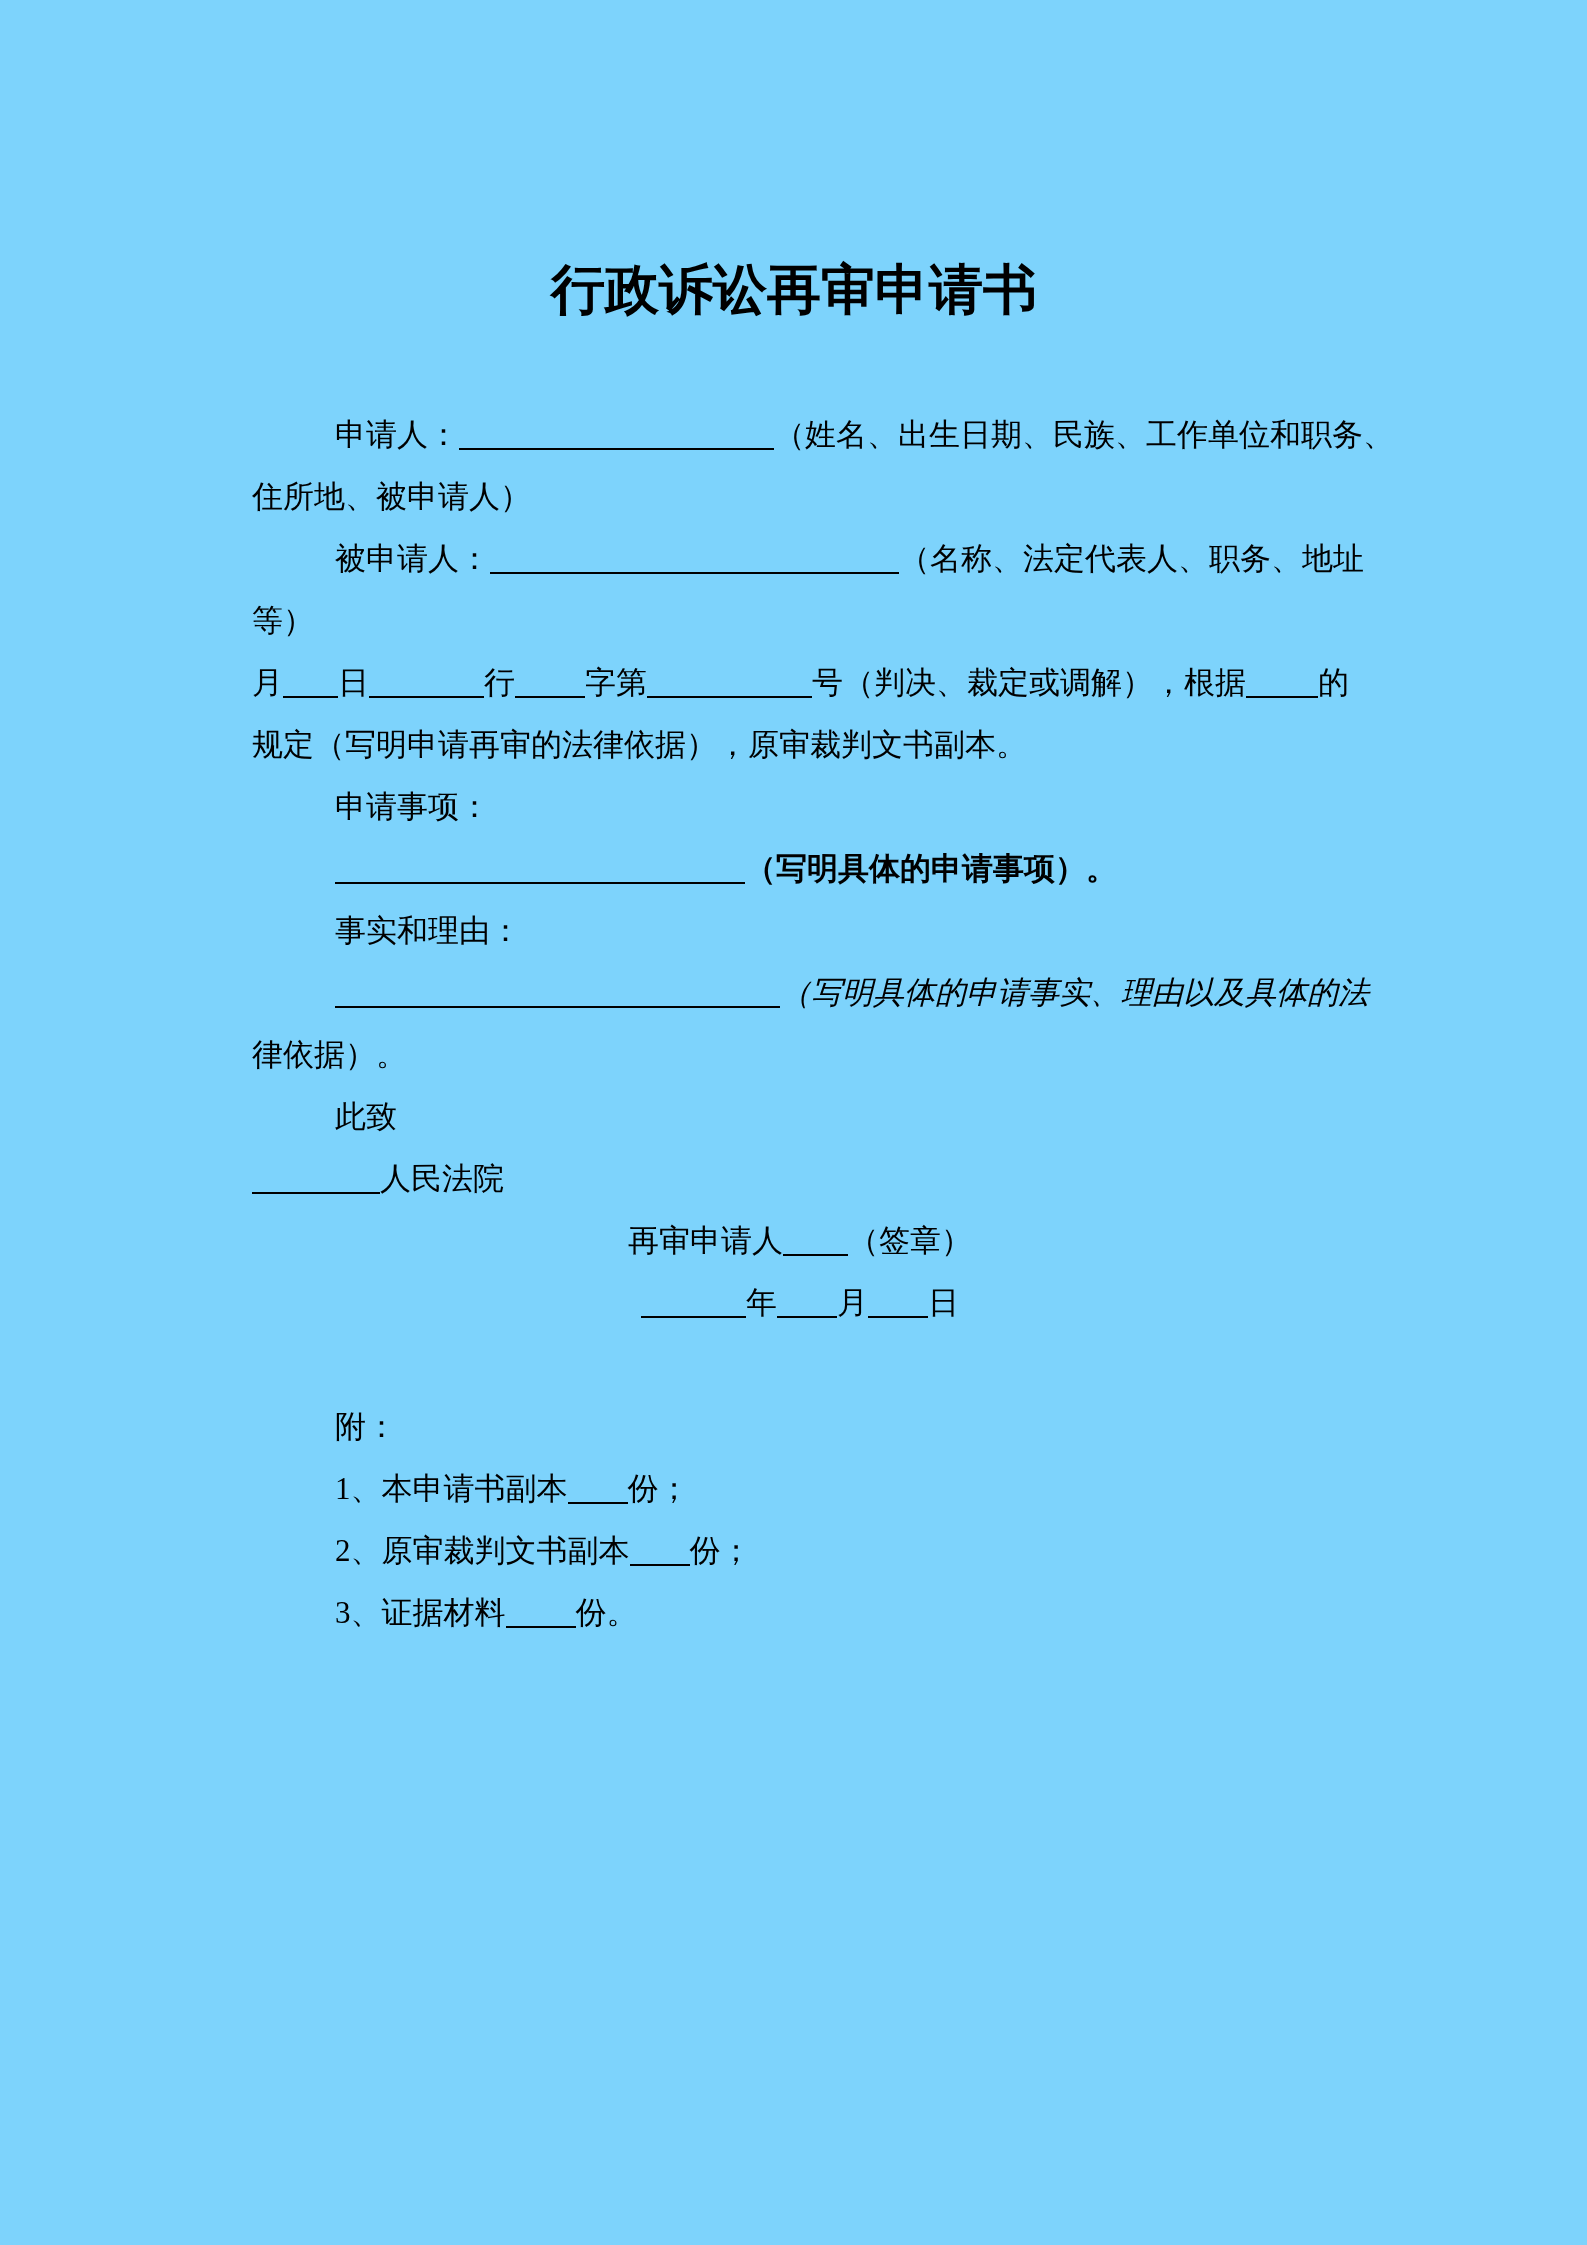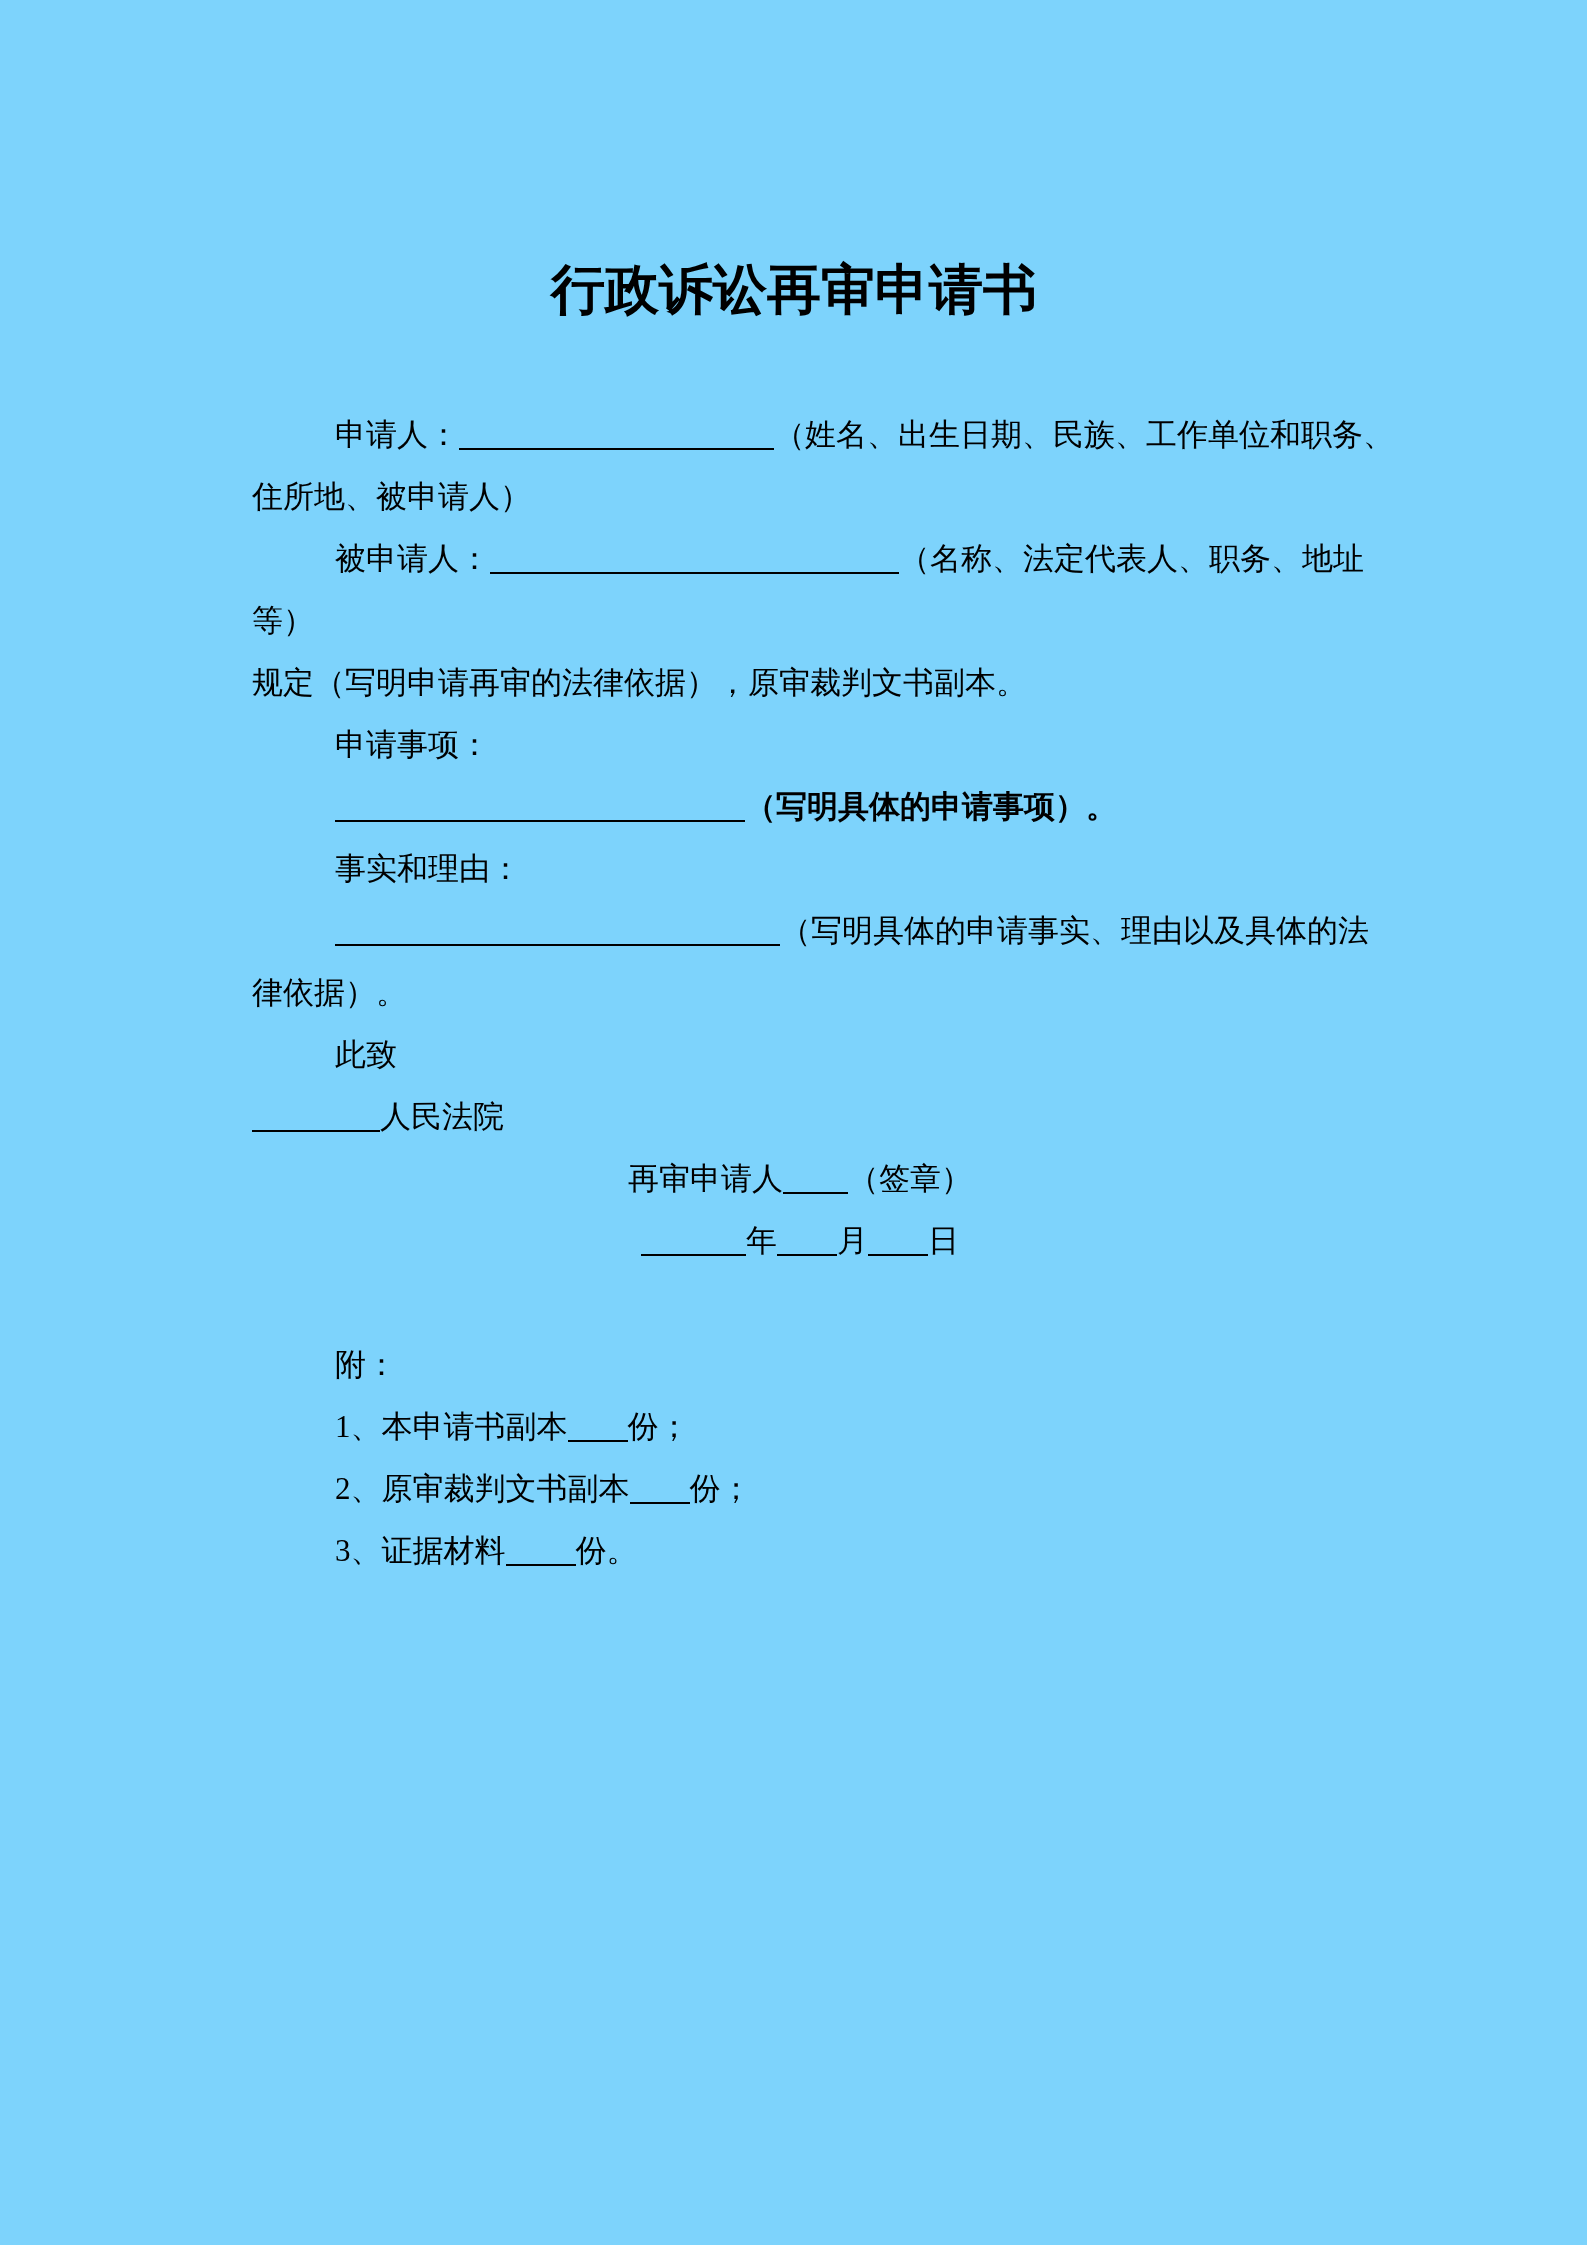--- a/index.html
+++ b/index.html
@@ -49,25 +49,26 @@
 </head>
 <body>
 
 <div class="page">
   <h1 class="doc-title">行政诉讼再审申请书</h1>
   <div class="doc-body">
       <div class="line" style="padding-left: 83px;"><span>申请人：</span><span class="u" style="width: 315px;"></span><span>（姓名、出生日期、民族、工作单位和职务、</span></div>
       <div class="line"><span>住所地、被申请人）</span></div>
       <div class="line" style="padding-left: 83px;"><span>被申请人：</span><span class="u" style="width: 409px;"></span><span>（名称、法定代表人、职务、地址</span></div>
       <div class="line"><span>等）</span></div>
+      <div class="line"><span>月</span><span class="u" style="width: 55px;"></span><span>日</span><span class="u" style="width: 115px;"></span><span>行</span><span class="u" style="width: 70px;"></span><span>字第</span><span class="u" style="width: 165px;"></span><span>号（判决、裁定或调解），根据</span><span class="u" style="width: 72px;"></span><span>的</span></div>
       <div class="line"><span>规定（写明申请再审的法律依据），原审裁判文书副本。</span></div>
       <div class="line" style="padding-left: 83px;"><span>申请事项：</span></div>
       <div class="line" style="padding-left: 83px; font-weight: bold;"><span class="u" style="width: 410px;"></span><span>（写明具体的申请事项）。</span></div>
       <div class="line" style="padding-left: 83px;"><span>事实和理由：</span></div>
-      <div class="line" style="padding-left: 83px;"><span class="u" style="width: 445px;"></span><span>（写明具体的申请事实、理由以及具体的法</span></div>
+      <div class="line" style="padding-left: 83px; font-style: italic;"><span class="u" style="width: 445px;"></span><span>（写明具体的申请事实、理由以及具体的法</span></div>
       <div class="line"><span>律依据）。</span></div>
       <div class="line" style="padding-left: 83px;"><span>此致</span></div>
       <div class="line"><span class="u" style="width: 128px;"></span><span>人民法院</span></div>
       <div class="line right"><span>再审申请人</span><span class="u" style="width: 65px;"></span><span>（签章）</span></div>
       <div class="line right"><span class="u" style="width: 105px;"></span><span>年</span><span class="u" style="width: 60px;"></span><span>月</span><span class="u" style="width: 60px;"></span><span>日</span></div>
       <div class="line"></div>
       <div class="line" style="padding-left: 83px;"><span>附：</span></div>
       <div class="line" style="padding-left: 83px;"><span>1、本申请书副本</span><span class="u" style="width: 60px;"></span><span>份；</span></div>
       <div class="line" style="padding-left: 83px;"><span>2、原审裁判文书副本</span><span class="u" style="width: 60px;"></span><span>份；</span></div>
       <div class="line" style="padding-left: 83px;"><span>3、证据材料</span><span class="u" style="width: 70px;"></span><span>份。</span></div>

